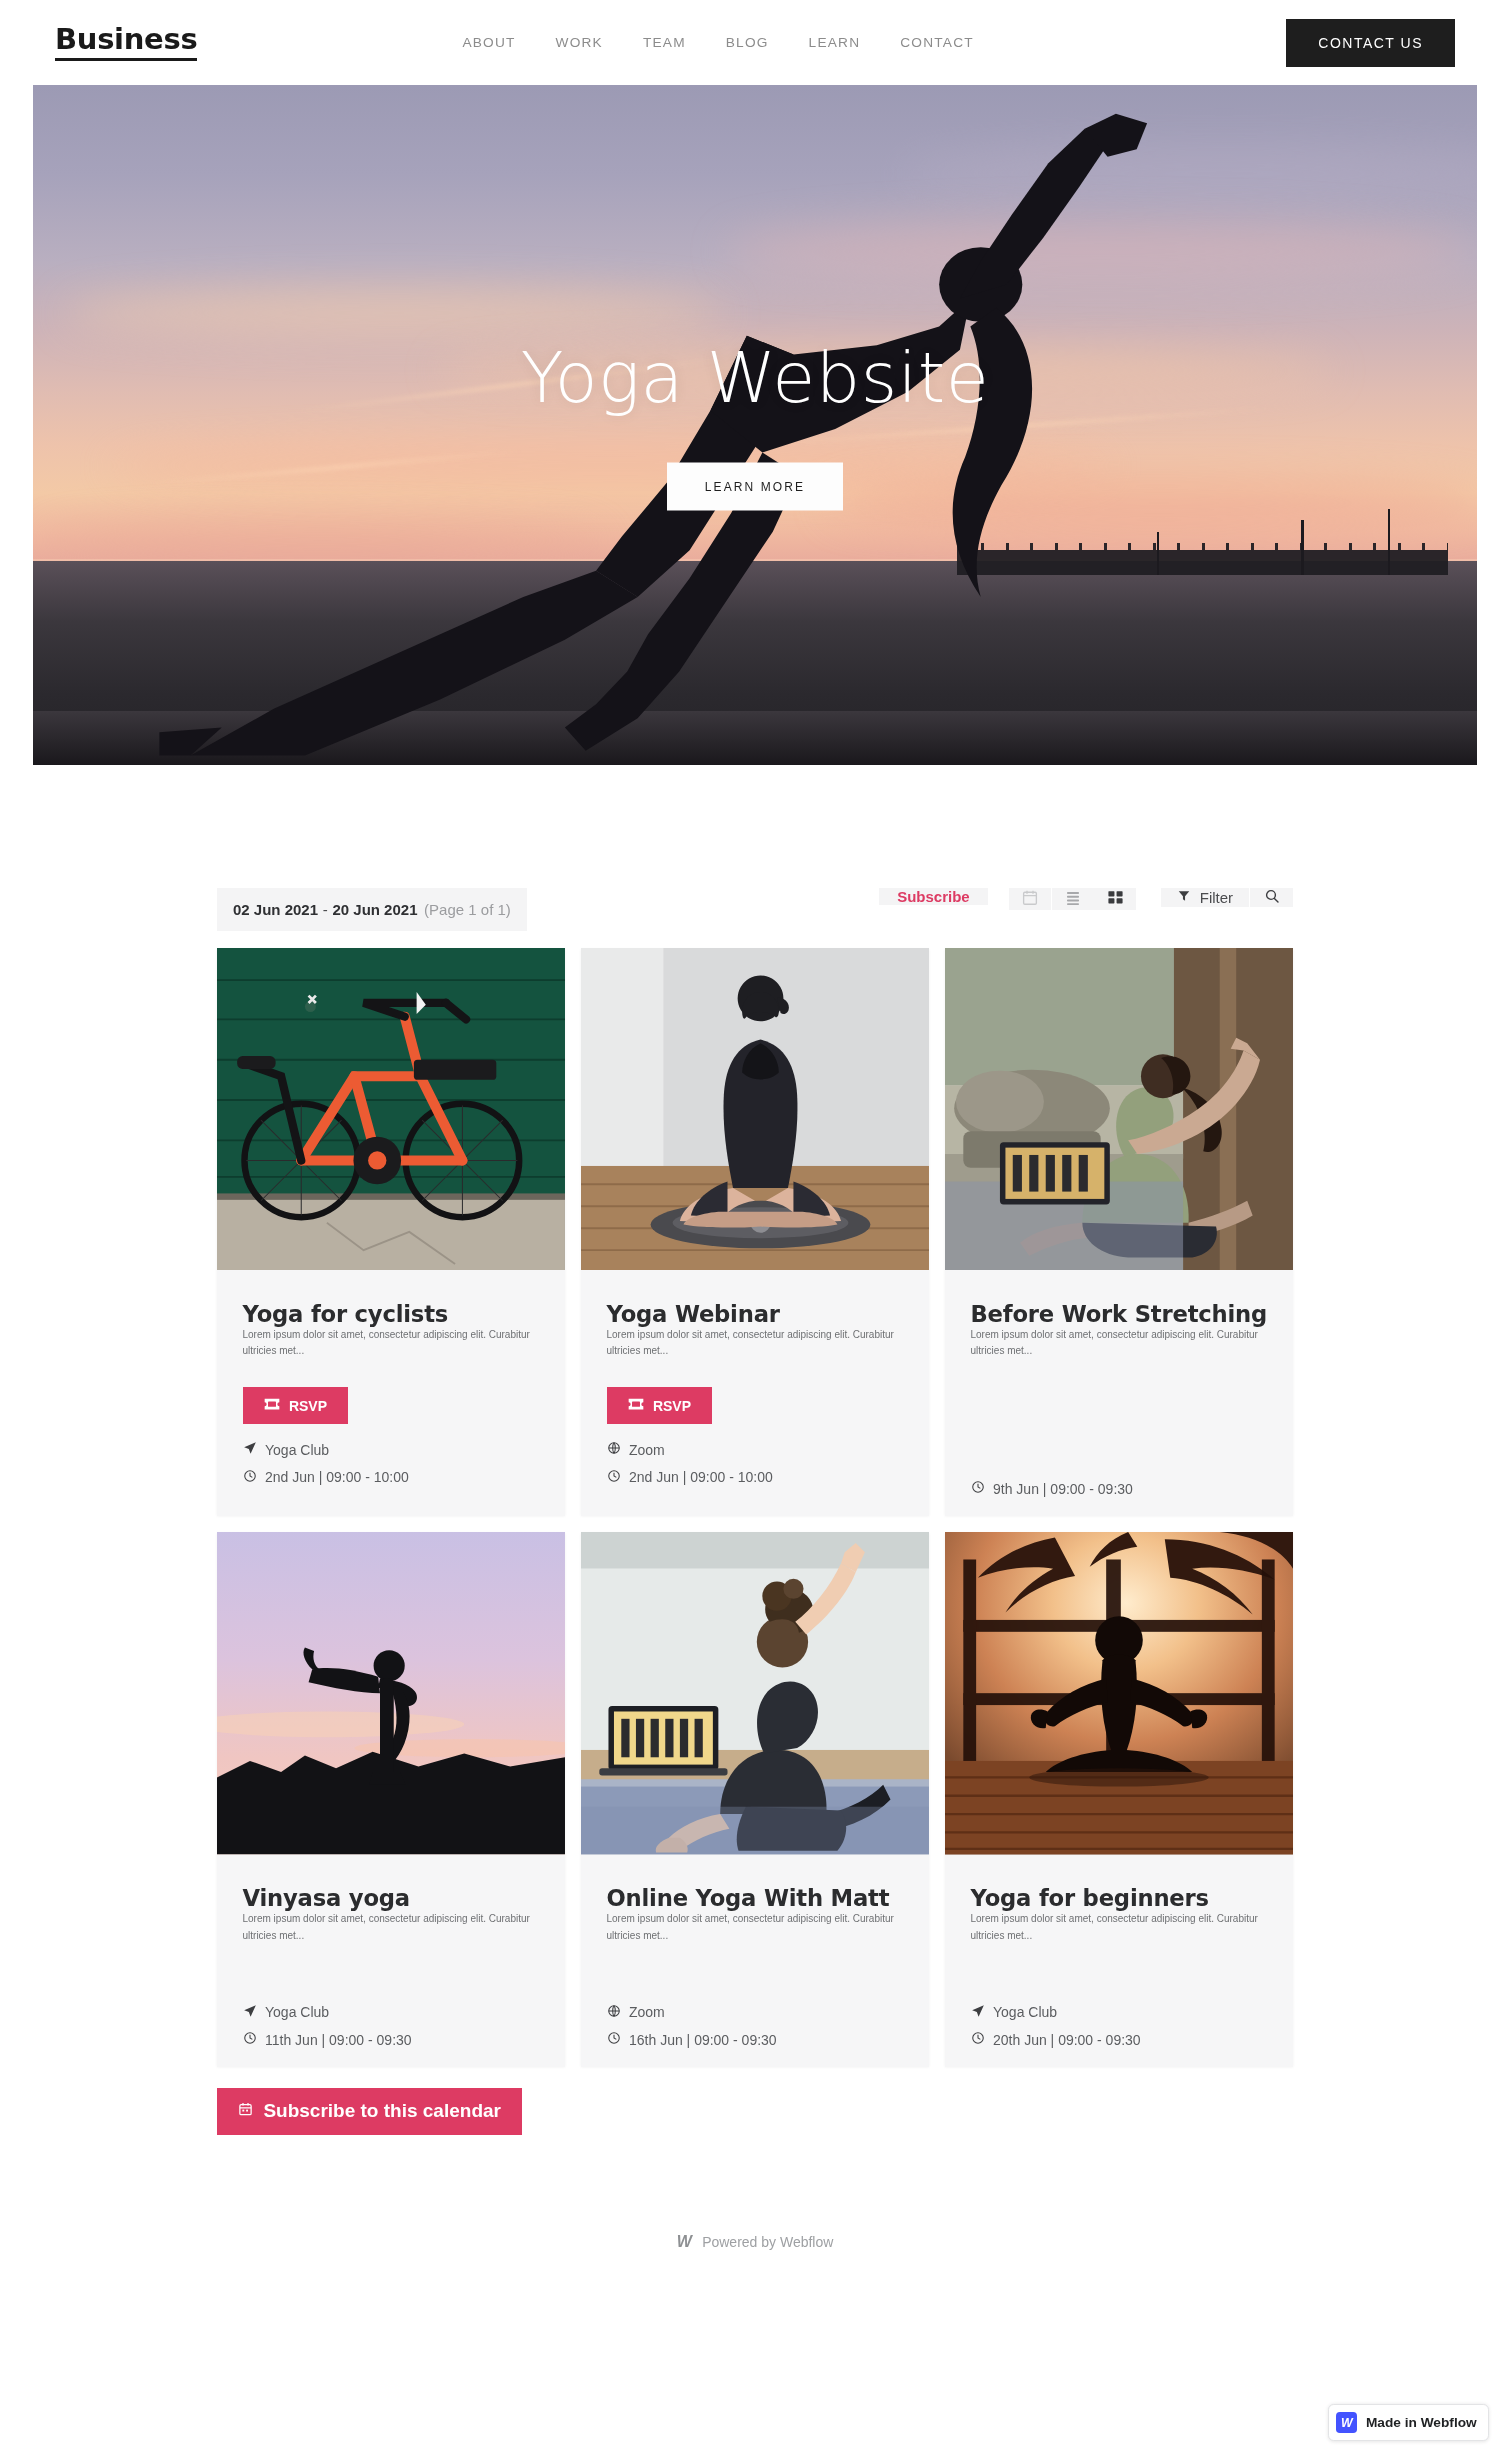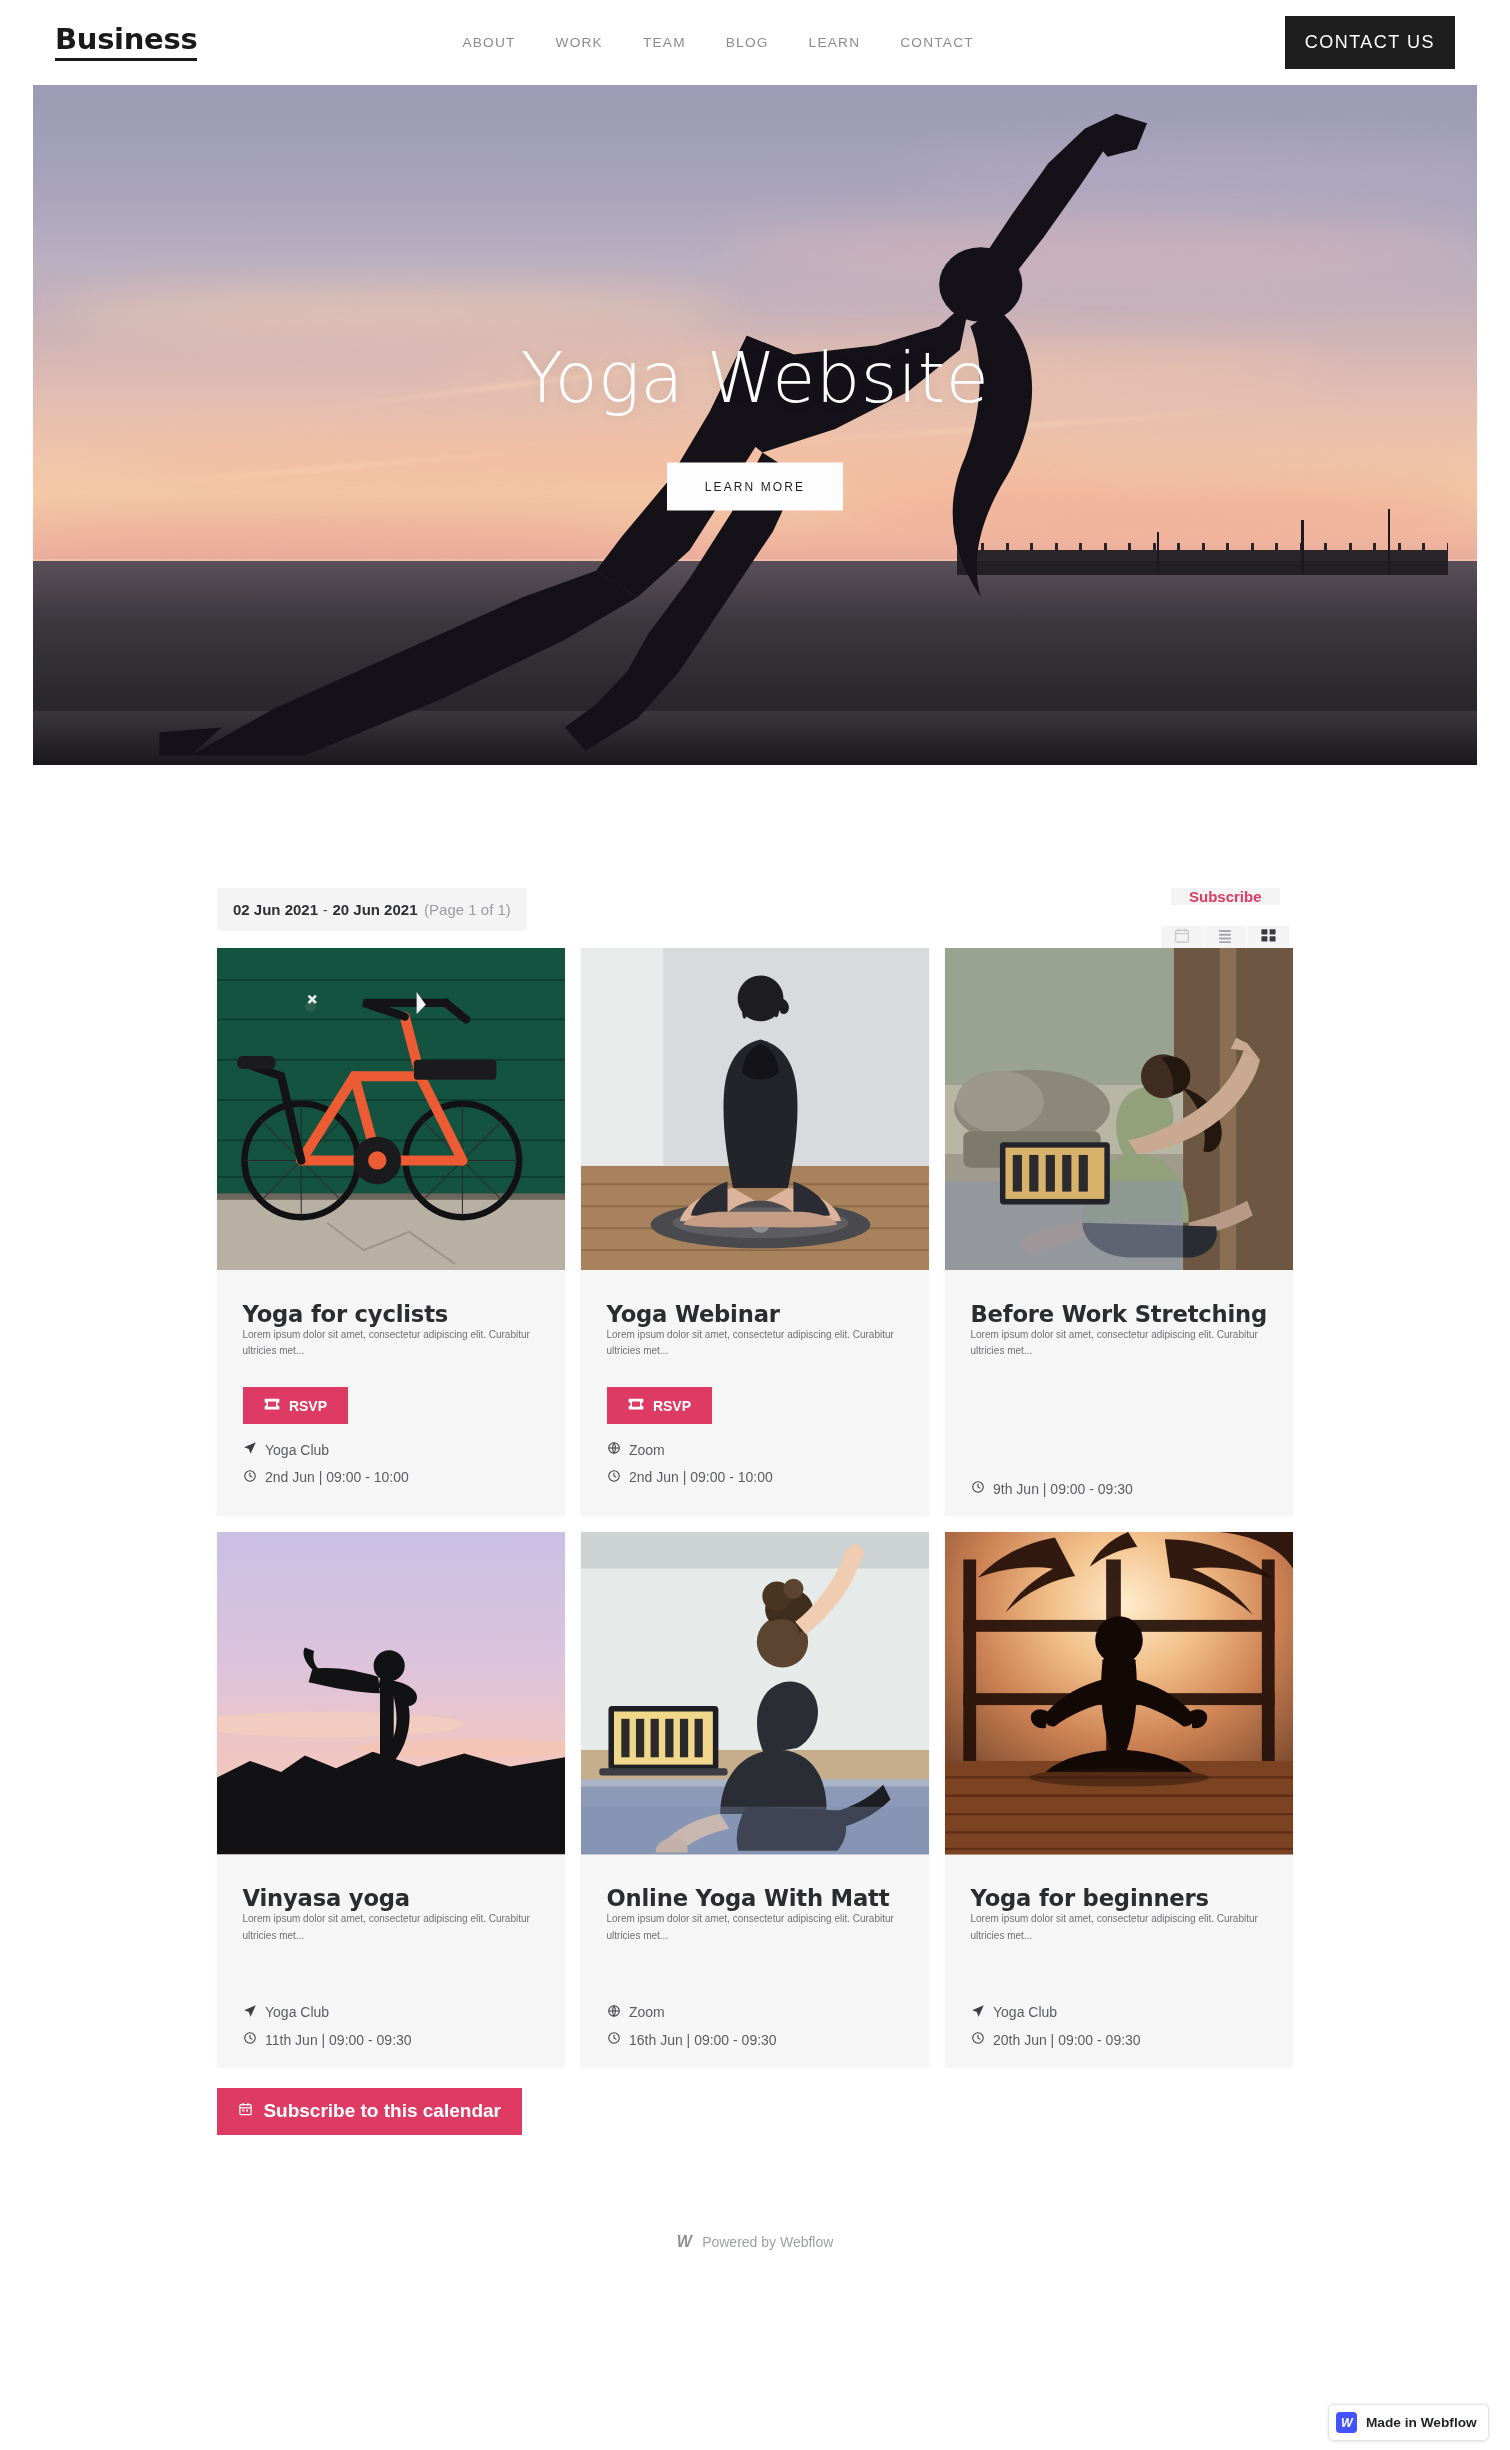--- a/index.html
+++ b/index.html
@@ -42,23 +42,23 @@
     letter-spacing: 1.2px;
     color: #8c8c8c;
     text-decoration: none;
     font-weight: 400;
     white-space: nowrap;
   }
   .contact-btn {
     margin-left: auto;
     background: #1e1e1e;
     color: #ffffff;
-    font-size: 18px;
+    font-size: 14px;
     letter-spacing: 1.5px;
-    padding: 16px 20px;
+    padding: 16px 32px;
     border: none;
     cursor: pointer;
     font-family: "Liberation Sans", sans-serif;
     white-space: nowrap;
   }
 
   
   .hero-wrap { padding: 0 33px; }
   .hero {
     position: relative;
@@ -195,21 +195,21 @@
     display: flex;
     align-items: center;
     padding: 0 16px;
     font-size: 15px;
     color: #2f3033;
     white-space: nowrap;
   }
   .daterange b { font-weight: 700; }
   .daterange .sep { margin: 0 4.7px; color:#4c4d50; }
   .daterange .pg { color: #9b9c9f; margin-left: 6.6px; font-weight: 400;}
-  .tb-right { margin-left: auto; display: flex; align-items: center; gap: 21px; flex-direction: column; }
+  .tb-right { margin-left: auto; display: flex; align-items: flex-start; gap: 21px; }
   .tb-btn {
     background: #f4f4f5;
     border: none;
     display: flex; align-items: center; justify-content: center;
     cursor: pointer;
     font-family: "Liberation Sans", sans-serif;
   }
   .subscribe-btn { padding: 0 18px; color: #dd3b63; font-size: 15px; font-weight: 700; }
   .icon-btn { width: 42px; }
   .icon-group { display:flex; gap: 0.9px; }

